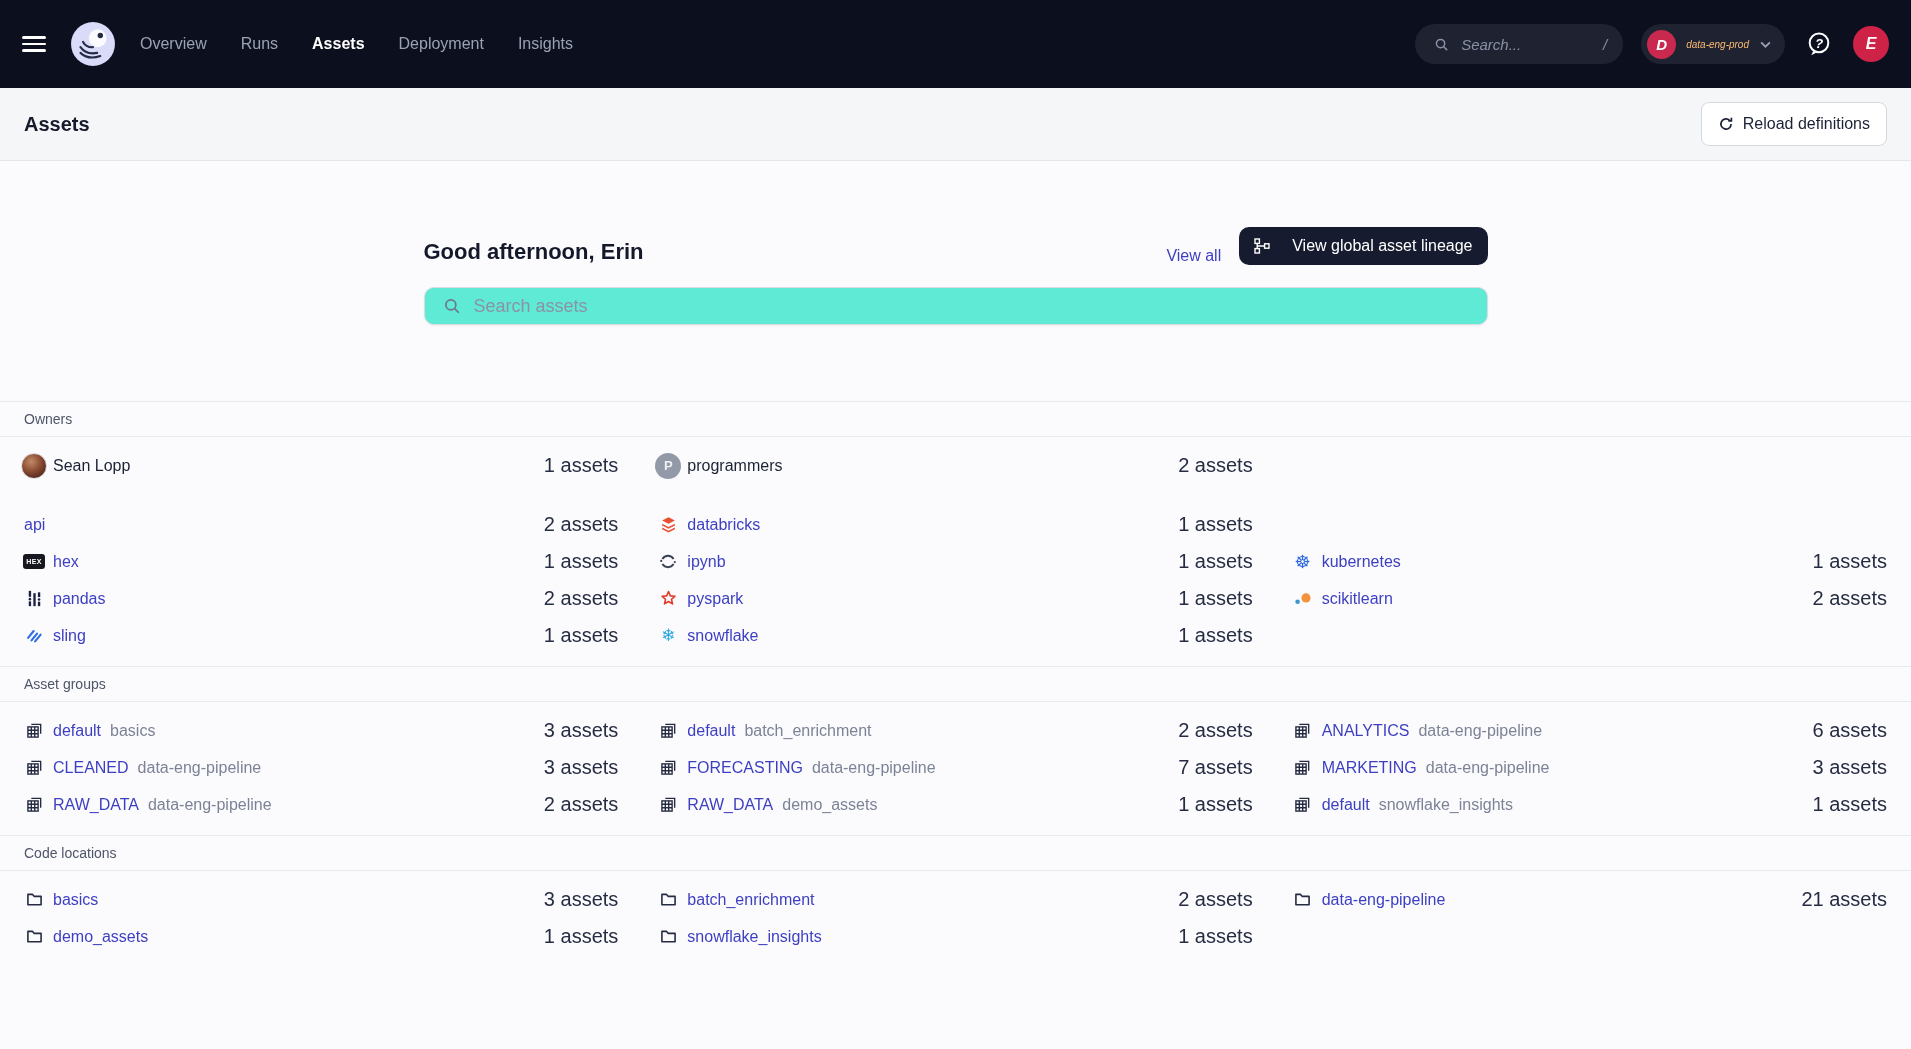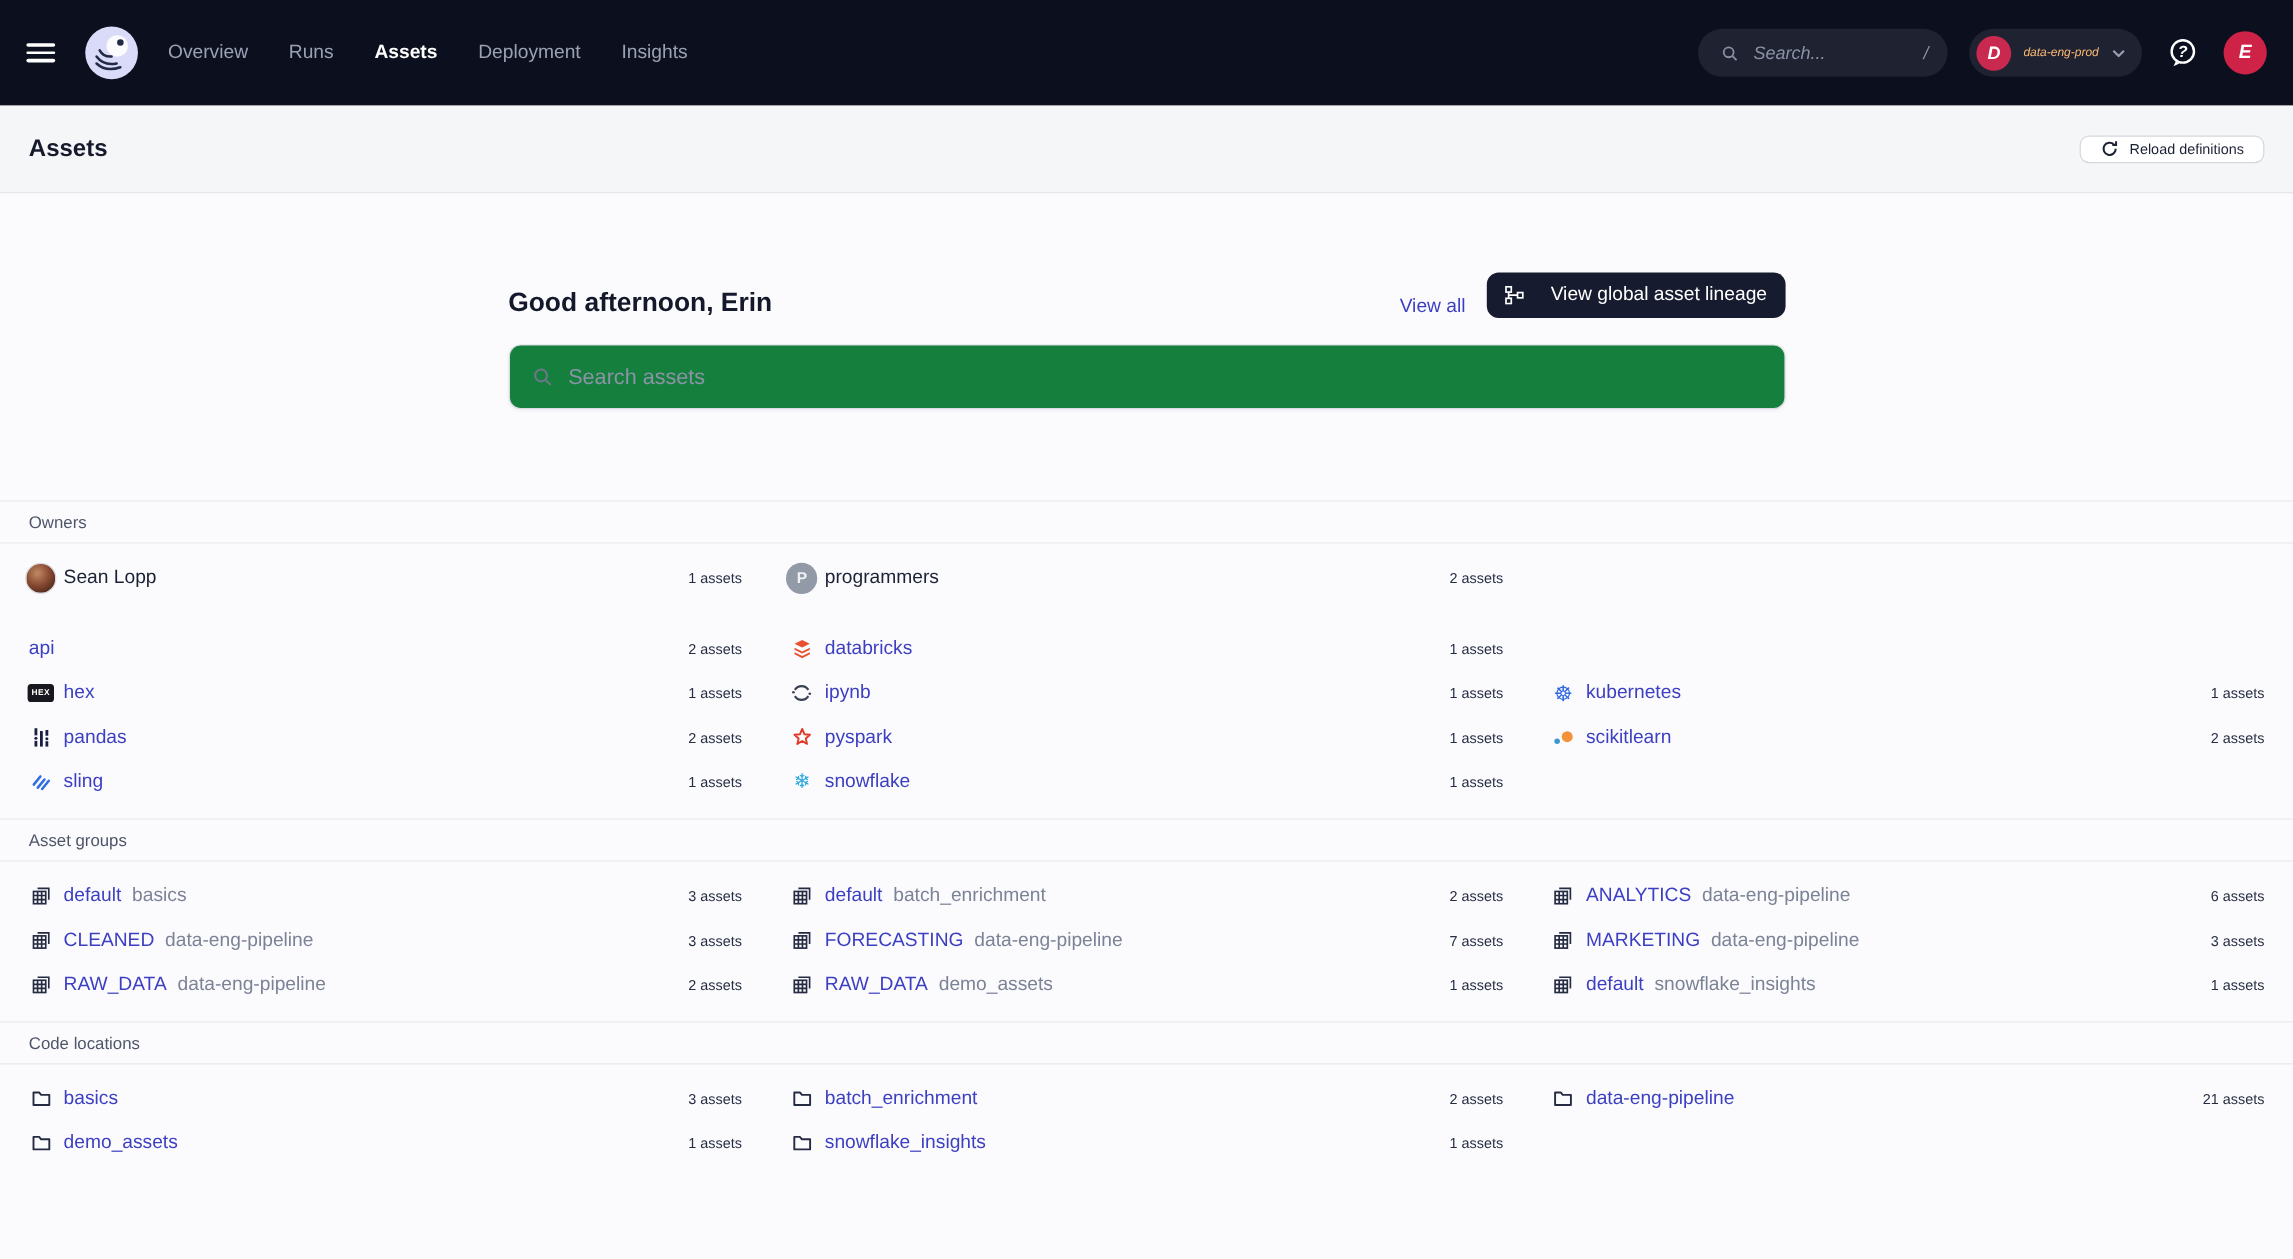--- a/index.html
+++ b/index.html
@@ -48,38 +48,38 @@
   }
 
   
   .page-header {
     height: 73px; background: #F5F6F8; border-bottom: 1px solid #E4E6EB;
     display: flex; align-items: center; justify-content: space-between;
     padding: 0 24px;
   }
   .page-title { font-size: 20px; font-weight: bold; color: #161A2C; }
   .reload-btn {
-    height: 23px; background: #fff; border: 1px solid #D5D8DF; border-radius: 8px;
+    height: 44px; background: #fff; border: 1px solid #D5D8DF; border-radius: 8px;
     display: flex; align-items: center; gap: 9px; padding: 0 16px;
-    font-size: 12px; color: #1C2235; cursor: pointer;
+    font-size: 16px; color: #1C2235; cursor: pointer;
     font-family: "Liberation Sans", sans-serif;
   }
 
   
   .hero { width: 1064px; margin: 0 auto; padding: 66px 0 76px; }
   .hero-top { display: flex; align-items: flex-end; margin-bottom: 22px; }
   .greeting { font-size: 22px; font-weight: bold; color: #14182B; margin-right: auto; }
   .view-all { color: #3D3FC2; font-size: 16px; text-decoration: none; margin-right: 18px; }
   .lineage-btn {
     height: 38px; background: #171B2F; color: #fff; border: none; border-radius: 10px;
     display: flex; align-items: center; gap: 22px; padding: 0 15px;
     font-size: 16px; cursor: pointer; font-family: "Liberation Sans", sans-serif;
   }
   .asset-search {
-    height: 54px; background: #15803d; border: 1px solid #D9DCE3; border-radius: 10px;
+    height: 38px; background: #5eead4; border: 1px solid #D9DCE3; border-radius: 10px;
     box-shadow: 0 1px 3px rgba(20,24,43,.05);
     display: flex; align-items: center; gap: 12px; padding: 0 17px;
   }
   .asset-search input {
     border: none; outline: none; flex: 1; font-size: 18px;
     font-family: "Liberation Sans", sans-serif; color: #1C2235; background: transparent;
   }
   .asset-search input::placeholder { color: #8B93A7; }
 
   
@@ -90,21 +90,21 @@
   .rows { padding: 10px 0 12px; }
   .grid-row {
     display: grid; grid-template-columns: 1fr 1fr 1fr; column-gap: 40px;
     padding: 0 24px;
   }
   .cell { height: 37px; display: flex; align-items: center; justify-content: space-between; min-width: 0; }
   .cell-name { display: flex; align-items: center; gap: 9px; text-decoration: none; font-size: 16px; min-width:0; }
   .cell-name .primary.link-text { color: #3D3FC2; }
   .cell-name .primary.plain-text { color: #1C2235; }
   .cell-name .suffix { color: #7C8396; }
-  .count { font-size: 12px; color: #262D43; white-space: nowrap; }
+  .count { font-size: 20px; color: #262D43; white-space: nowrap; }
   .icon-box { display: inline-flex; align-items: center; justify-content: center; width: 20px; height: 20px; flex: none; }
 
   .ava-photo {
     width: 26px; height: 26px; border-radius: 50%;
     background: radial-gradient(circle at 38% 32%, #C08A63 0%, #8A4B33 45%, #4A2418 85%);
     border: 1px solid #D8DADF; flex: none;
   }
   .p-badge {
     width: 26px; height: 26px; border-radius: 50%; background: #929AA8;
     color: #EEF0F4; font-size: 13px; font-weight: bold;

